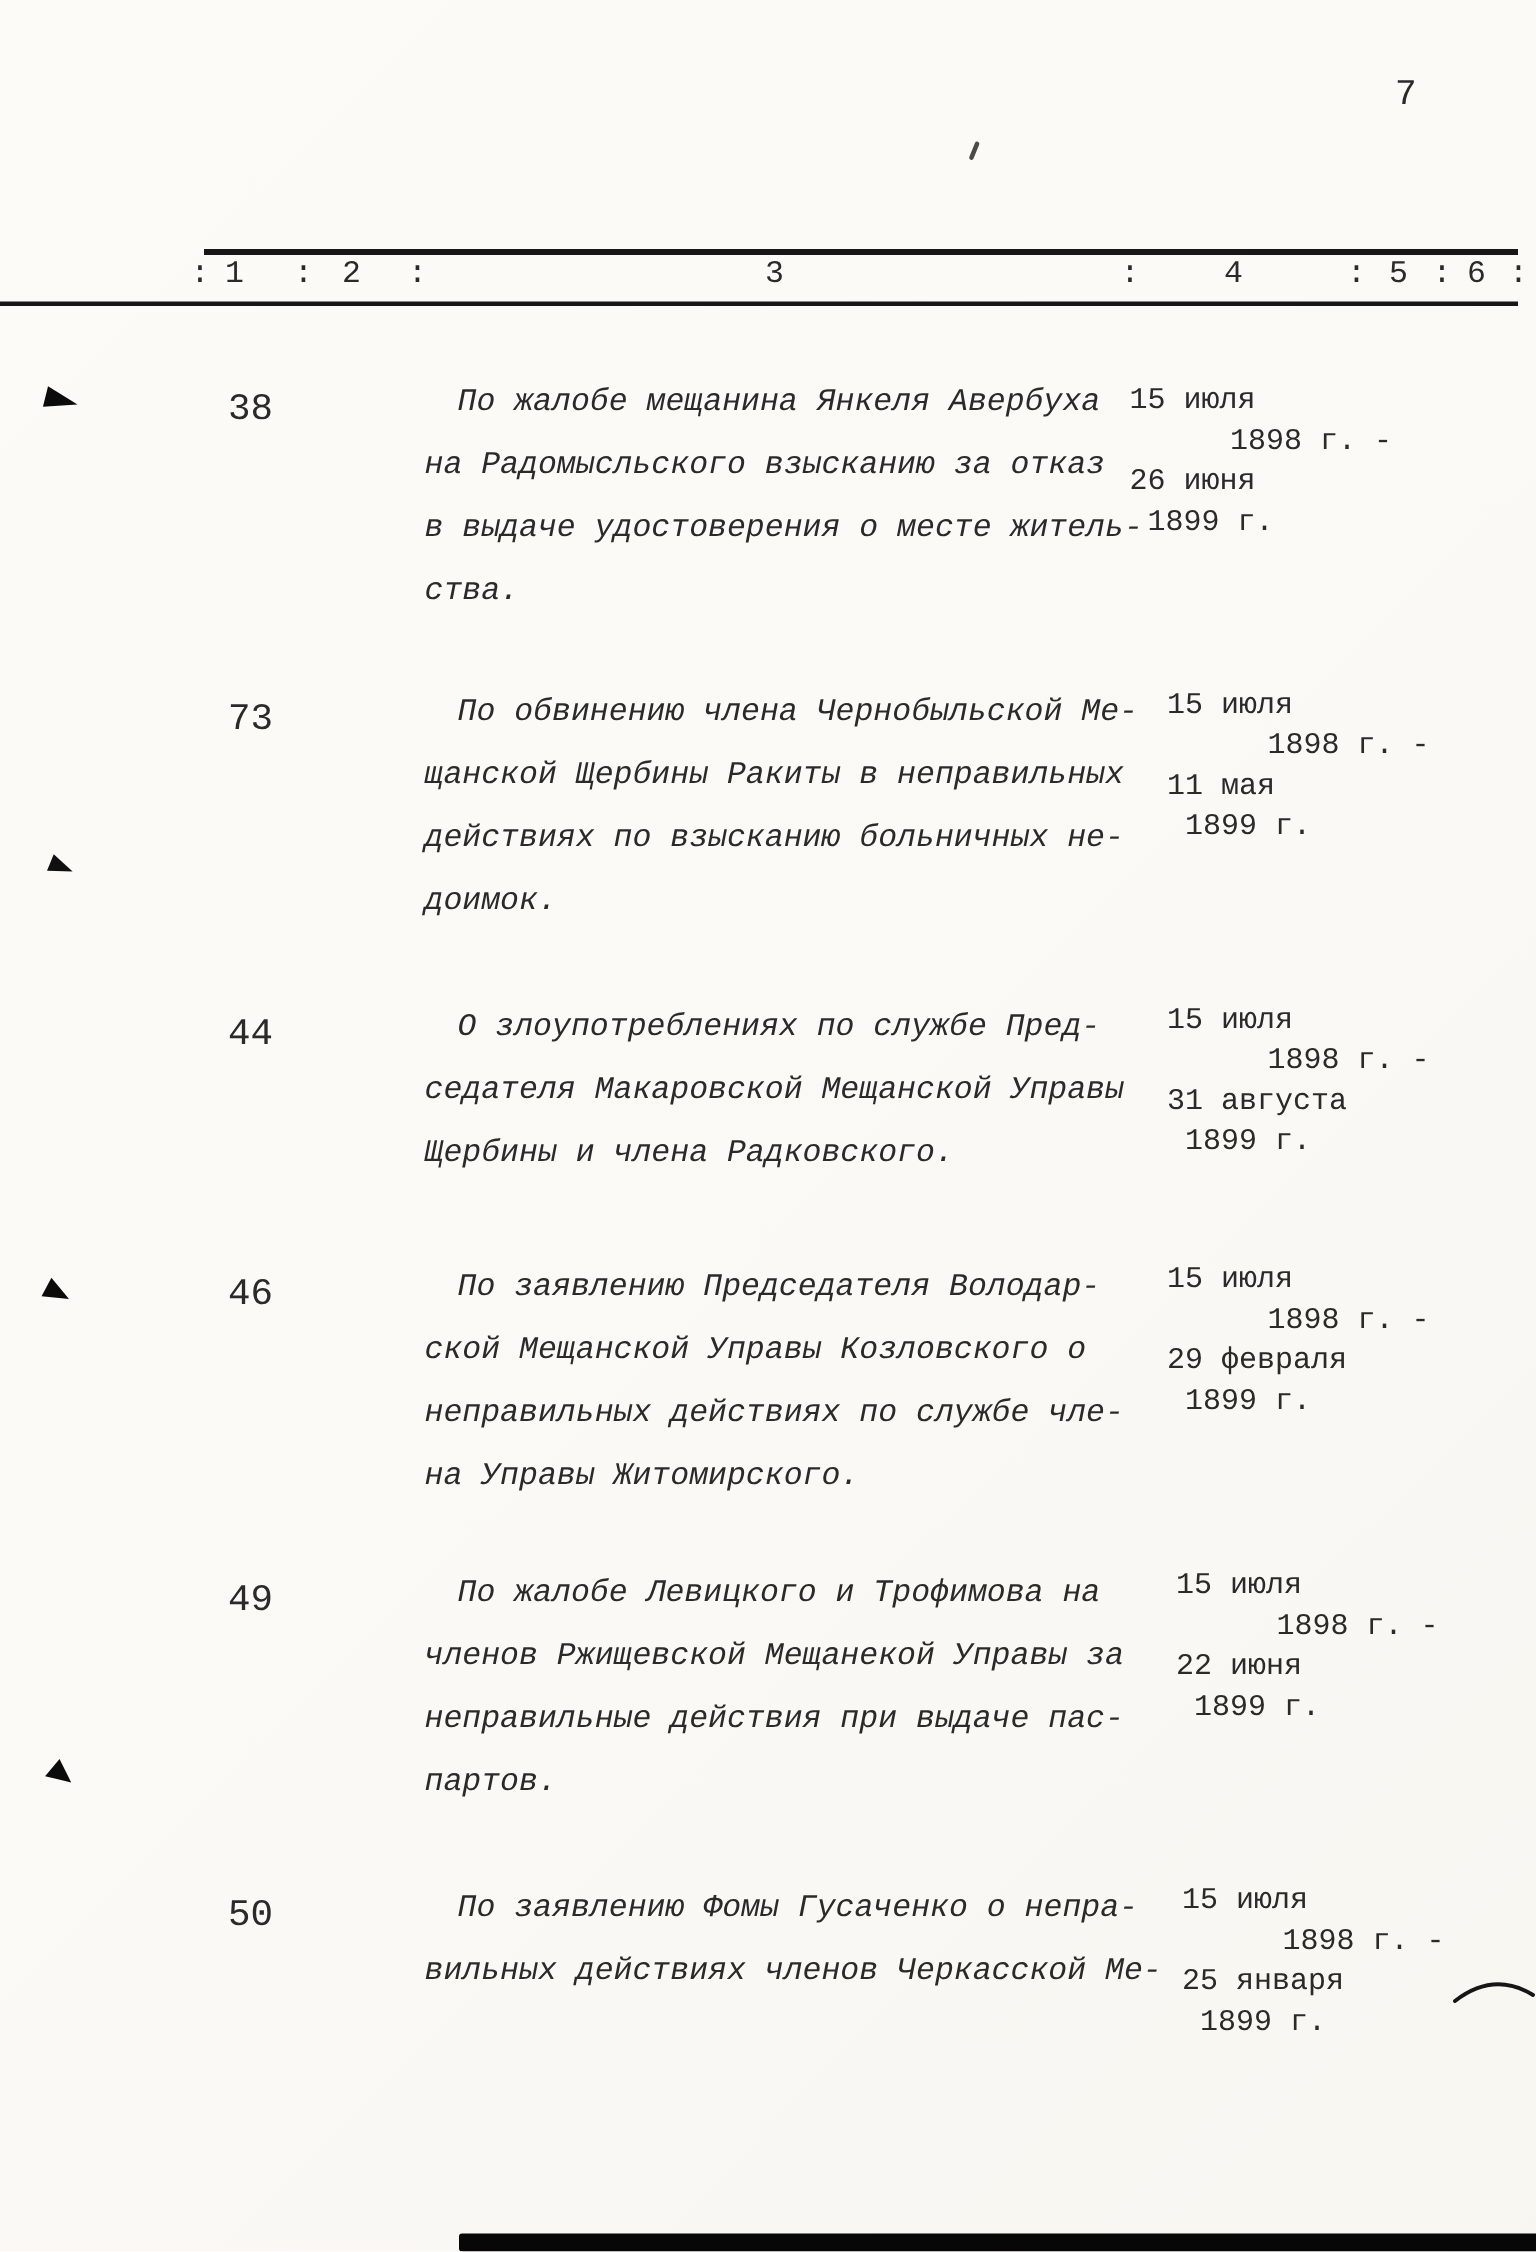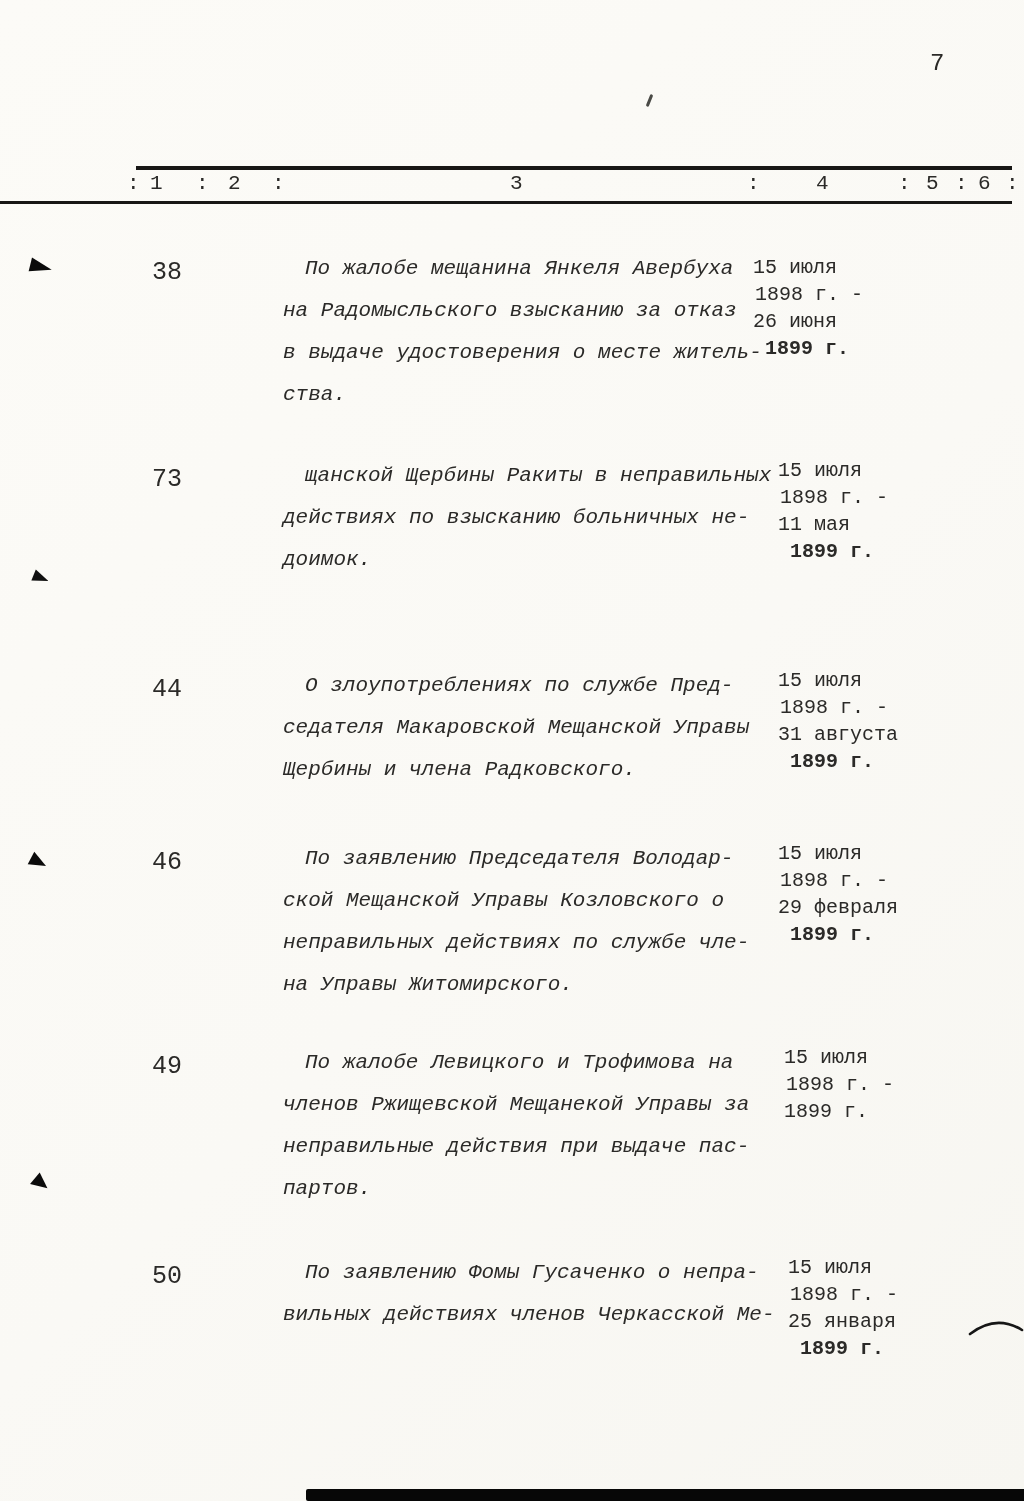--- a/index.html
+++ b/index.html
@@ -27,22 +27,22 @@
   }
   .entry .text{
     position:absolute;left:283px;width:500px;
     font-size:21px;line-height:42px;font-style:italic;
   }
   .entry .text .line:first-child{text-indent:22px;}
   .entry .dates{
     position:absolute;left:778px;top:2px;width:240px;
     font-size:20px;line-height:27px;
   }
-  .entry .dates .dline:nth-child(2){margin-left:2px;}
-  .entry .dates .dline:nth-child(4){margin-left:12px;font-weight:bold;}
+  .entry .dates .dline:nth-child(2){margin-left:2px;text-align:center;}
+  .entry .dates .dline:nth-child(4){margin-left:12px;}
   #e38{top:248px;} #e38 .dates{left:753px;top:6px;}
   #e42{top:455px;}
   #e44{top:665px;}
   #e46{top:838px;}
   #e49{top:1042px;} #e49 .dates{left:784px;}
   #e50{top:1252px;} #e50 .dates{left:788px;}
   
   .ink-mark{position:absolute;width:0;height:0;border-style:solid;}
   #m1{left:30px;top:260px;border-width:7px 0 7px 22px;
       border-color:transparent transparent transparent #0b0b0b;transform:rotate(14deg);}
@@ -100,20 +100,21 @@
       <div class="dline">15 июля</div>
       <div class="dline">1898 г. -</div>
       <div class="dline">26 июня</div>
       <div class="dline">1899 г.</div>
     </div>
   </div>
 
   <div class="entry" id="e42">
     <div class="num">73</div>
     <div class="text">
+      <div class="line">По обвинению члена Чернобыльской Ме-</div>
       <div class="line">щанской Щербины Ракиты в неправильных</div>
       <div class="line">действиях по взысканию больничных не-</div>
       <div class="line">доимок.</div>
     </div>
     <div class="dates">
       <div class="dline">15 июля</div>
       <div class="dline">1898 г. -</div>
       <div class="dline">11 мая</div>
       <div class="dline">1899 г.</div>
     </div>
@@ -154,20 +155,21 @@
     <div class="num">49</div>
     <div class="text">
       <div class="line">По жалобе Левицкого и Трофимова на</div>
       <div class="line">членов Ржищевской Мещанекой Управы за</div>
       <div class="line">неправильные действия при выдаче пас-</div>
       <div class="line">партов.</div>
     </div>
     <div class="dates">
       <div class="dline">15 июля</div>
       <div class="dline">1898 г. -</div>
+      <div class="dline">22 июня</div>
       <div class="dline">1899 г.</div>
     </div>
   </div>
 
   <div class="entry" id="e50">
     <div class="num">50</div>
     <div class="text">
       <div class="line">По заявлению Фомы Гусаченко о непра-</div>
       <div class="line">вильных действиях членов Черкасской Ме-</div>
     </div>

